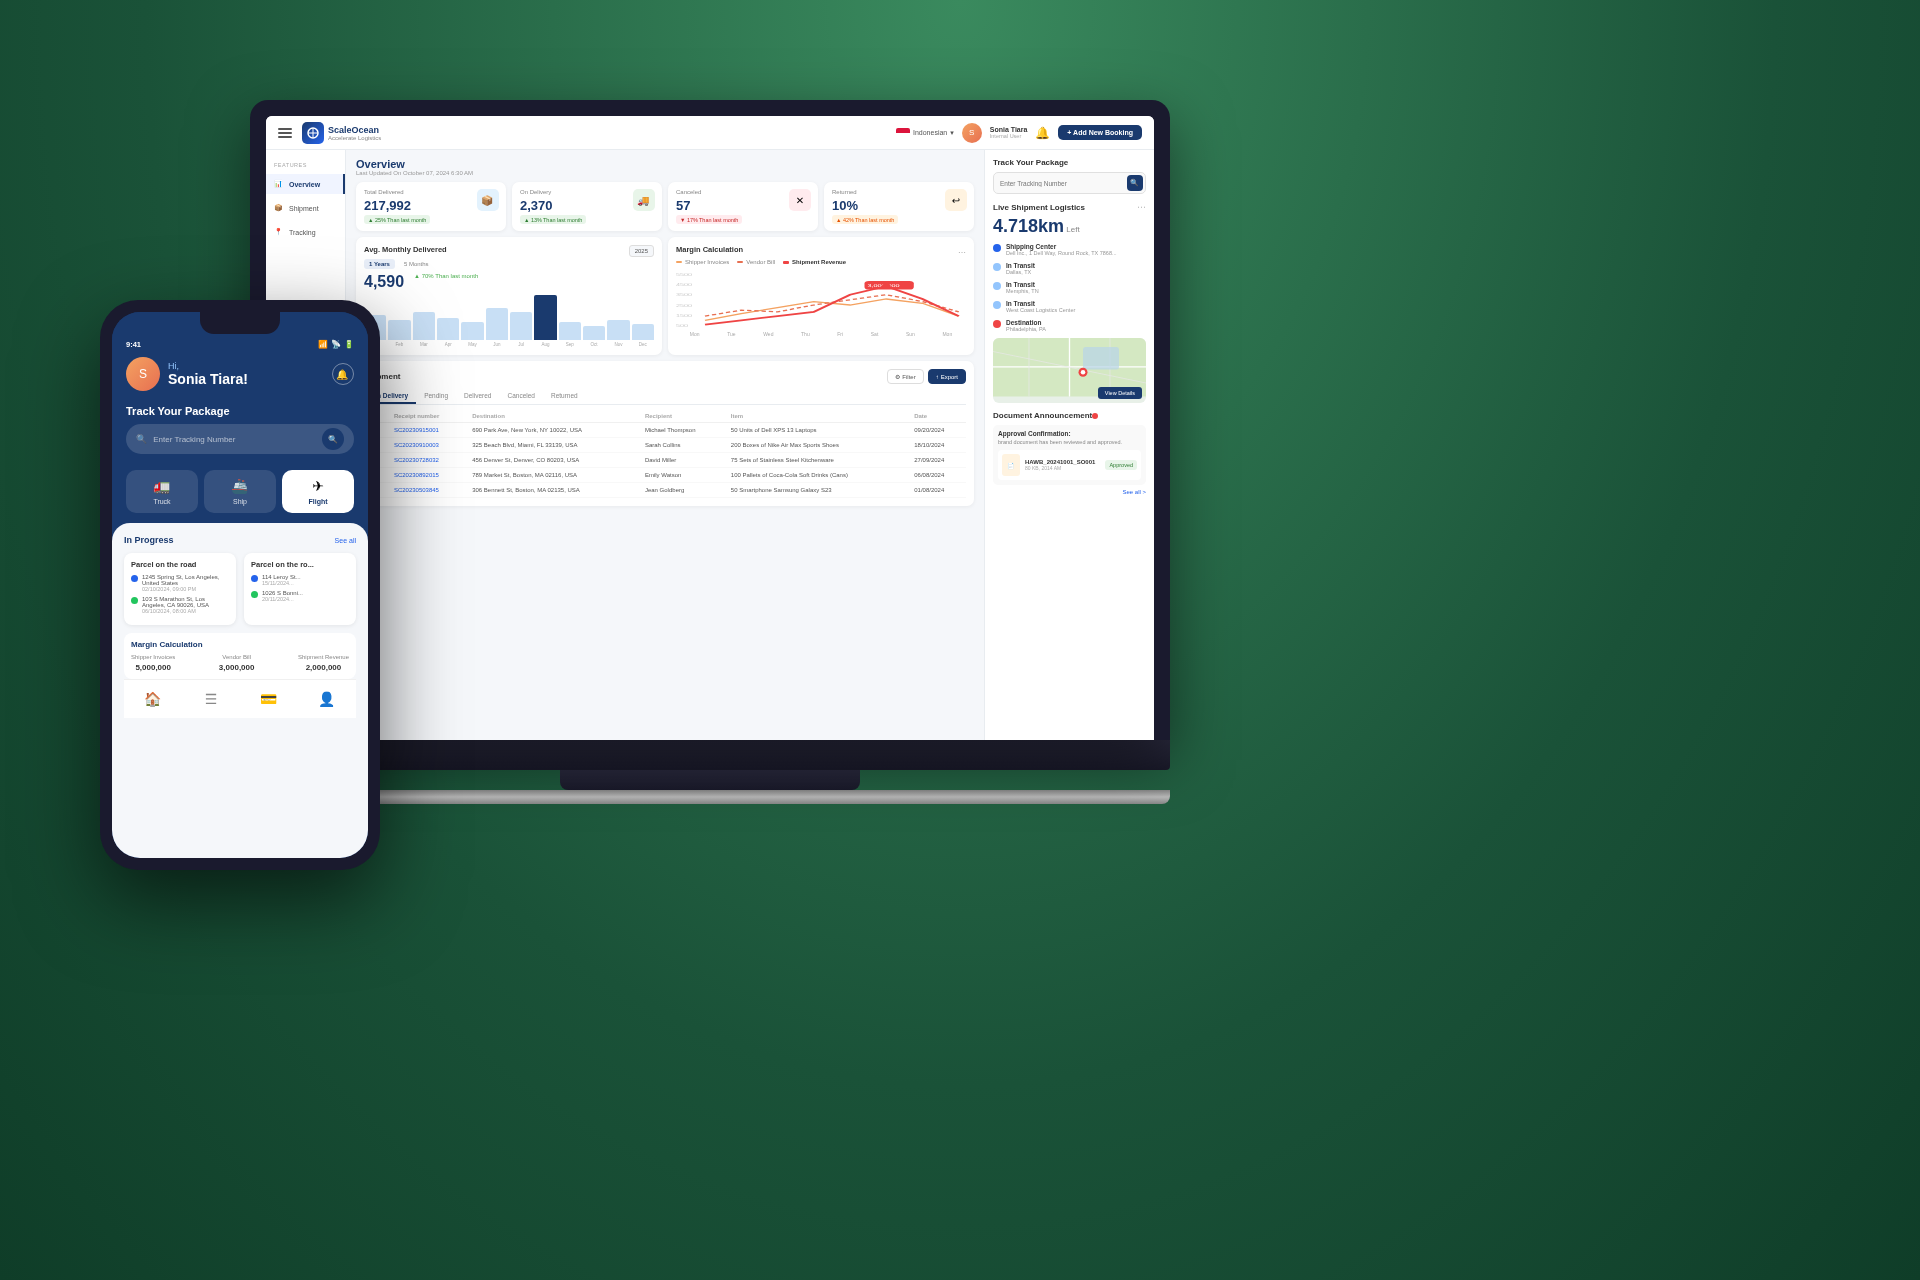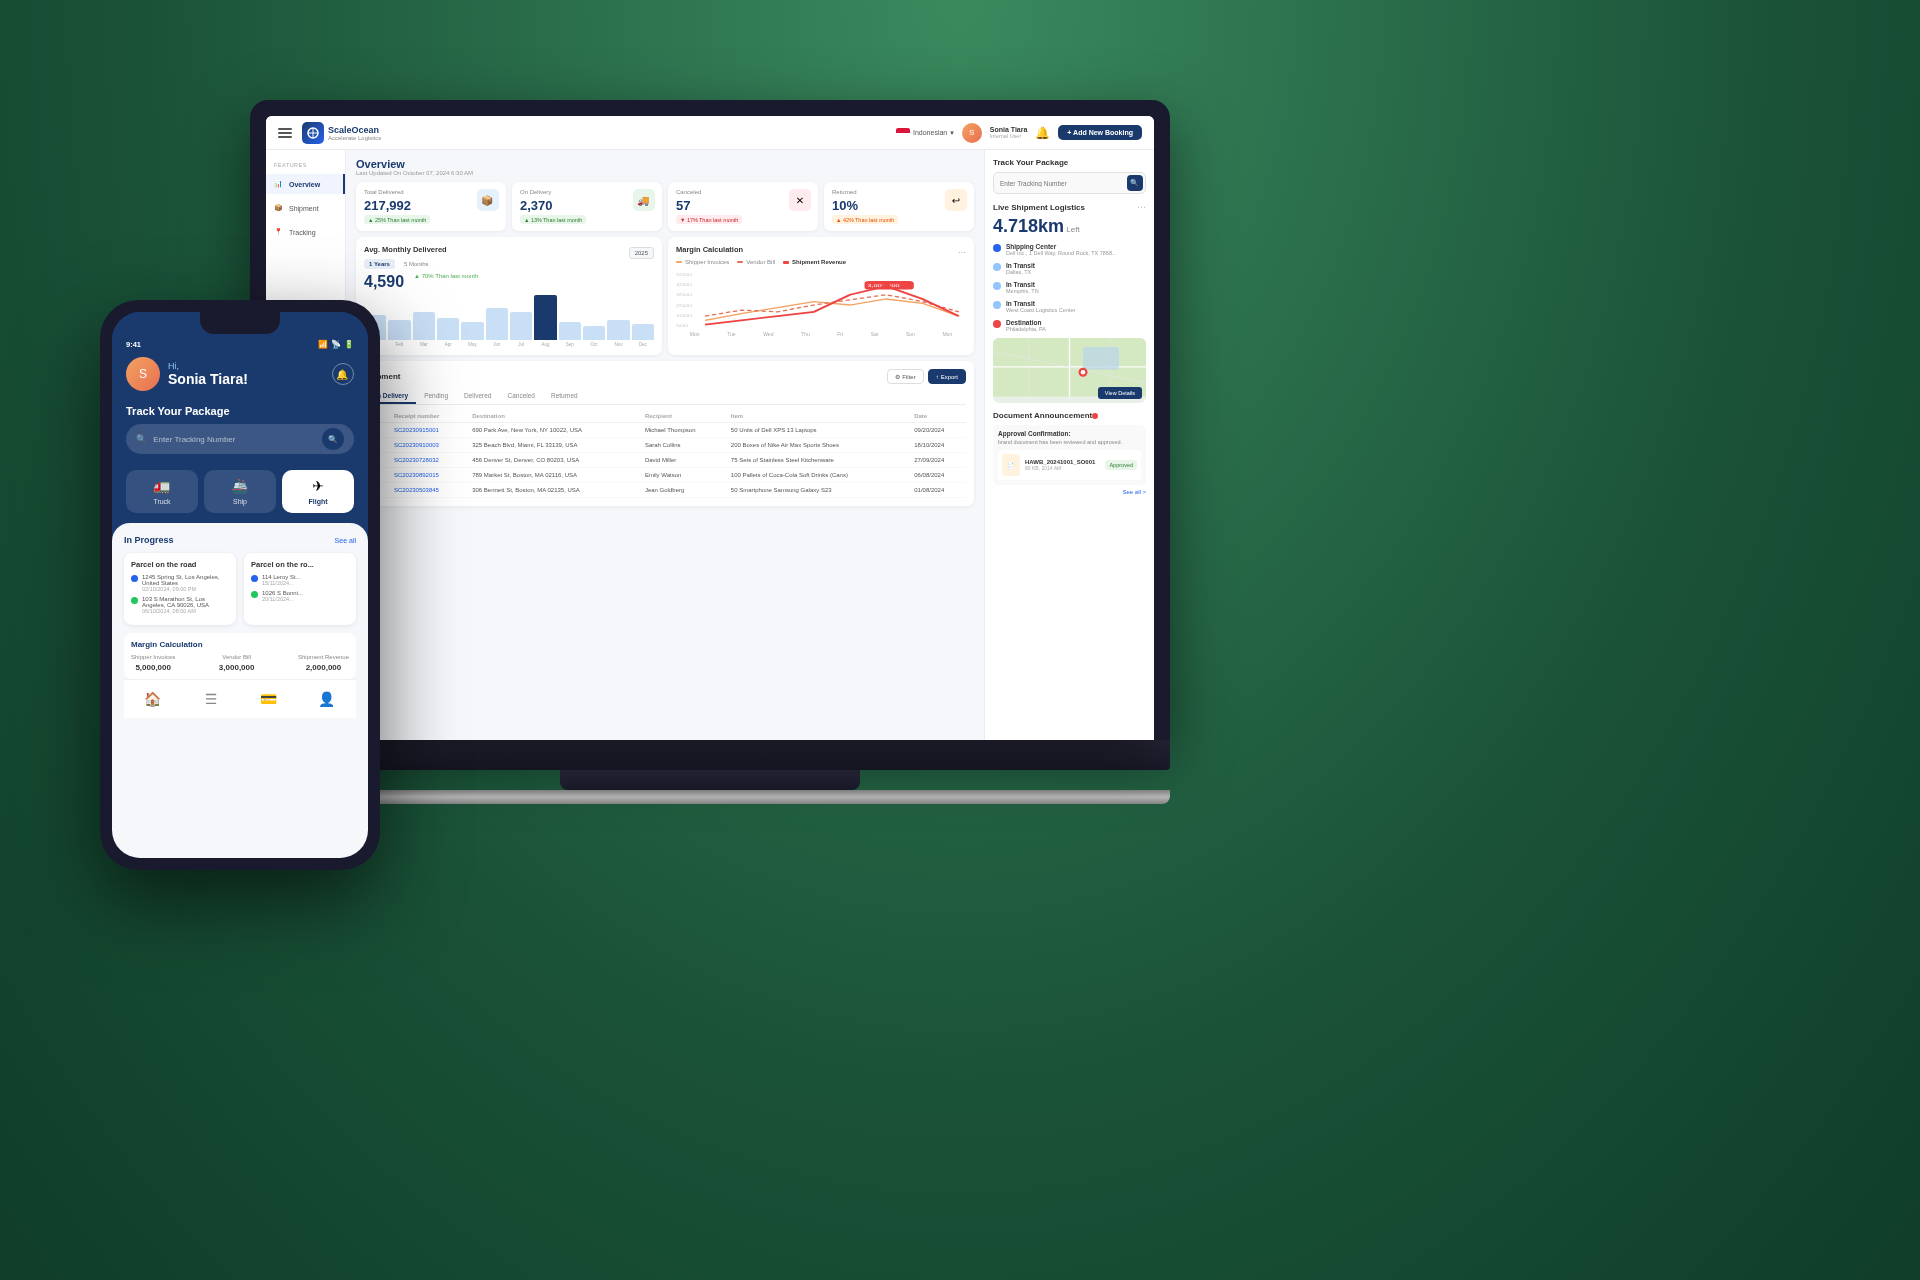--- a/index.html
+++ b/index.html
@@ -1237,21 +1237,21 @@
                     <span>▲ 42%</span>
                     <span>Than last month</span>
                   </span>
                   <div class="stat-icon" style="background:#fff3e0;">↩</div>
                 </div>
               </div>
 
               <div class="charts-row">
 
                 <div class="chart-card chart-left">
-                  <div style="display:flex;align-items:flex-end;justify-content:space-between">
+                  <div style="display:flex;align-items:flex-start;justify-content:space-between">
                     <div class="chart-title">Avg. Monthly Delivered</div>
                     <div class="chart-year-badge">2025</div>
                   </div>
                   <div class="chart-tabs">
                     <div class="chart-tab active">1 Years</div>
                     <div class="chart-tab">5 Months</div>
                   </div>
                   <div style="display:flex;align-items:flex-start;gap:6px">
                     <div class="chart-big-value">4,590</div>
                     <span class="chart-trend">▲ 70% Than last month</span>

